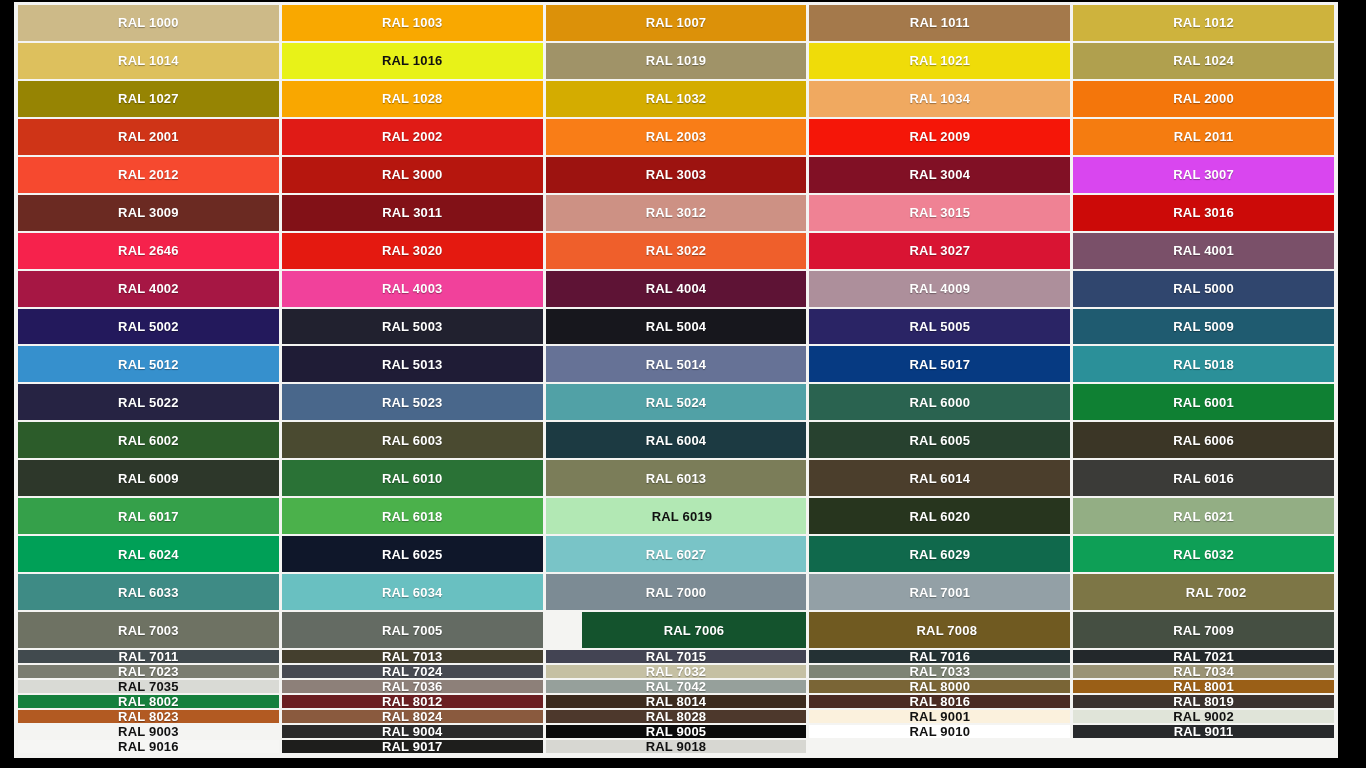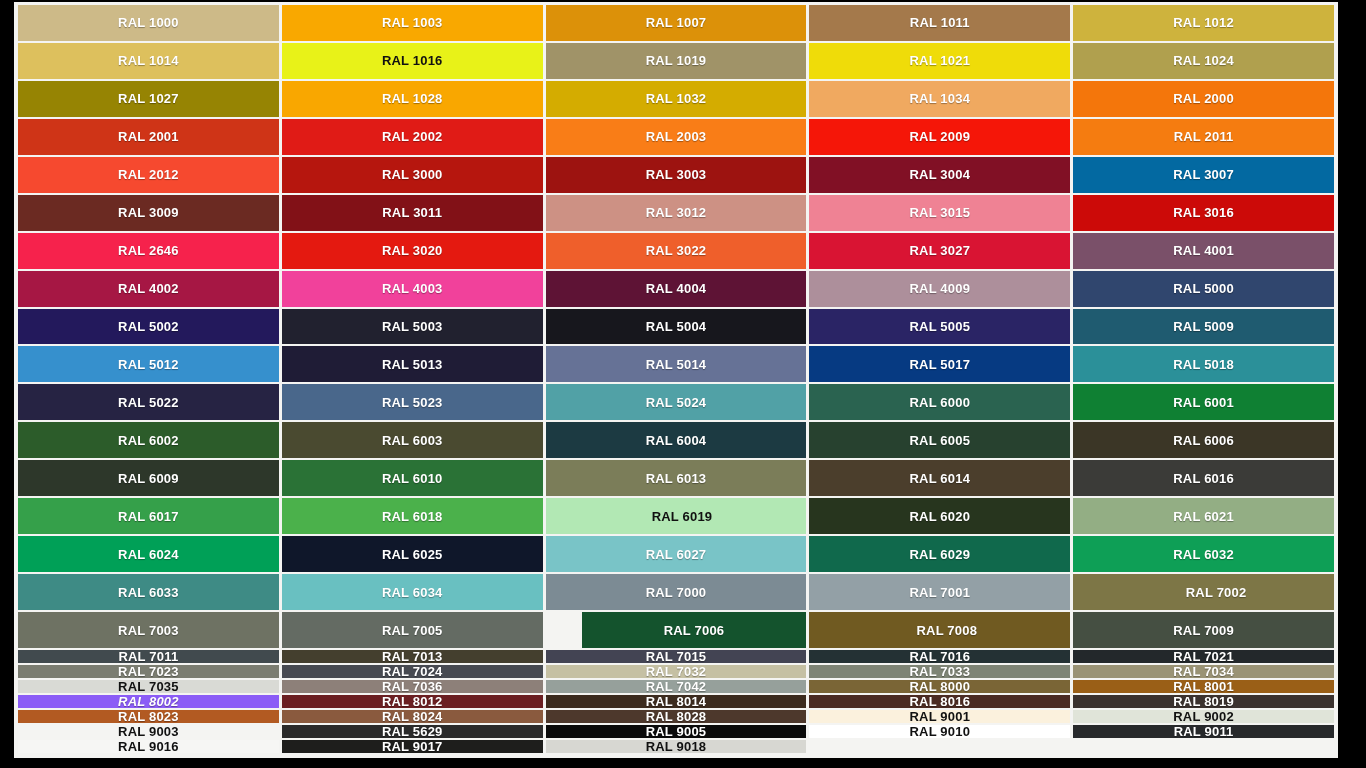--- a/index.html
+++ b/index.html
@@ -143,21 +143,21 @@
         </div>
         <div class="swatch light-text" style="background: rgb(182, 22, 14);">
           <span class="swatch-label">RAL 3000</span>
         </div>
         <div class="swatch light-text" style="background: rgb(157, 19, 16);">
           <span class="swatch-label">RAL 3003</span>
         </div>
         <div class="swatch light-text" style="background: rgb(129, 16, 37);">
           <span class="swatch-label">RAL 3004</span>
         </div>
-        <div class="swatch light-text" style="background: #0369a1;">
+        <div class="swatch light-text" style="background: #d946ef;">
           <span class="swatch-label">RAL 3007</span>
         </div>
         <div class="swatch light-text" style="background: rgb(107, 42, 34);">
           <span class="swatch-label">RAL 3009</span>
         </div>
         <div class="swatch light-text" style="background: rgb(130, 17, 23);">
           <span class="swatch-label">RAL 3011</span>
         </div>
         <div class="swatch light-text" style="background: rgb(205, 145, 132);">
           <span class="swatch-label">RAL 3012</span>
@@ -371,21 +371,21 @@
         </div>
         <div class="swatch light-text" style="background: rgb(150, 160, 155);">
           <span class="swatch-label">RAL 7042</span>
         </div>
         <div class="swatch light-text" style="background: rgb(122, 101, 54);">
           <span class="swatch-label">RAL 8000</span>
         </div>
         <div class="swatch light-text" style="background: rgb(154, 95, 23);">
           <span class="swatch-label">RAL 8001</span>
         </div>
-        <div class="swatch light-text" style="background: #8b5cf6; font-style: italic;">
+        <div class="swatch light-text" style="background: #15803d;">
           <span class="swatch-label">RAL 8002</span>
         </div>
         <div class="swatch light-text" style="background: rgb(107, 31, 34);">
           <span class="swatch-label">RAL 8012</span>
         </div>
         <div class="swatch light-text" style="background: rgb(60, 43, 30);">
           <span class="swatch-label">RAL 8014</span>
         </div>
         <div class="swatch light-text" style="background: rgb(75, 43, 35);">
           <span class="swatch-label">RAL 8016</span>
@@ -405,21 +405,21 @@
         <div class="swatch dark-text" style="background: rgb(251, 241, 221);">
           <span class="swatch-label">RAL 9001</span>
         </div>
         <div class="swatch dark-text" style="background: rgb(224, 228, 217);">
           <span class="swatch-label">RAL 9002</span>
         </div>
         <div class="swatch dark-text" style="background: rgb(244, 244, 242);">
           <span class="swatch-label">RAL 9003</span>
         </div>
         <div class="swatch light-text" style="background: rgb(42, 42, 42);">
-          <span class="swatch-label">RAL 5629</span>
+          <span class="swatch-label">RAL 9004</span>
         </div>
         <div class="swatch light-text" style="background: rgb(10, 10, 10);">
           <span class="swatch-label">RAL 9005</span>
         </div>
         <div class="swatch dark-text" style="background: rgb(255, 255, 255);">
           <span class="swatch-label">RAL 9010</span>
         </div>
         <div class="swatch light-text" style="background: rgb(39, 41, 43);">
           <span class="swatch-label">RAL 9011</span>
         </div>

